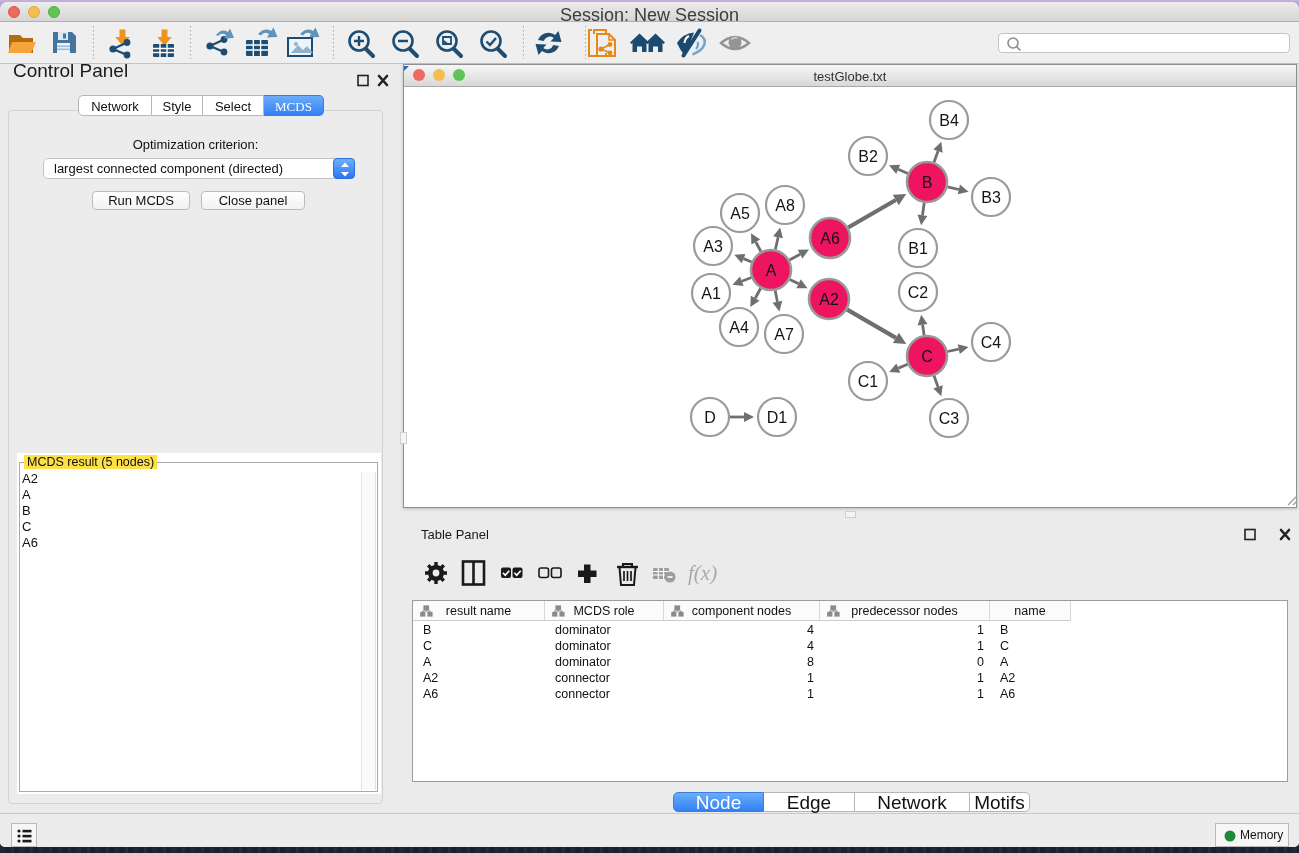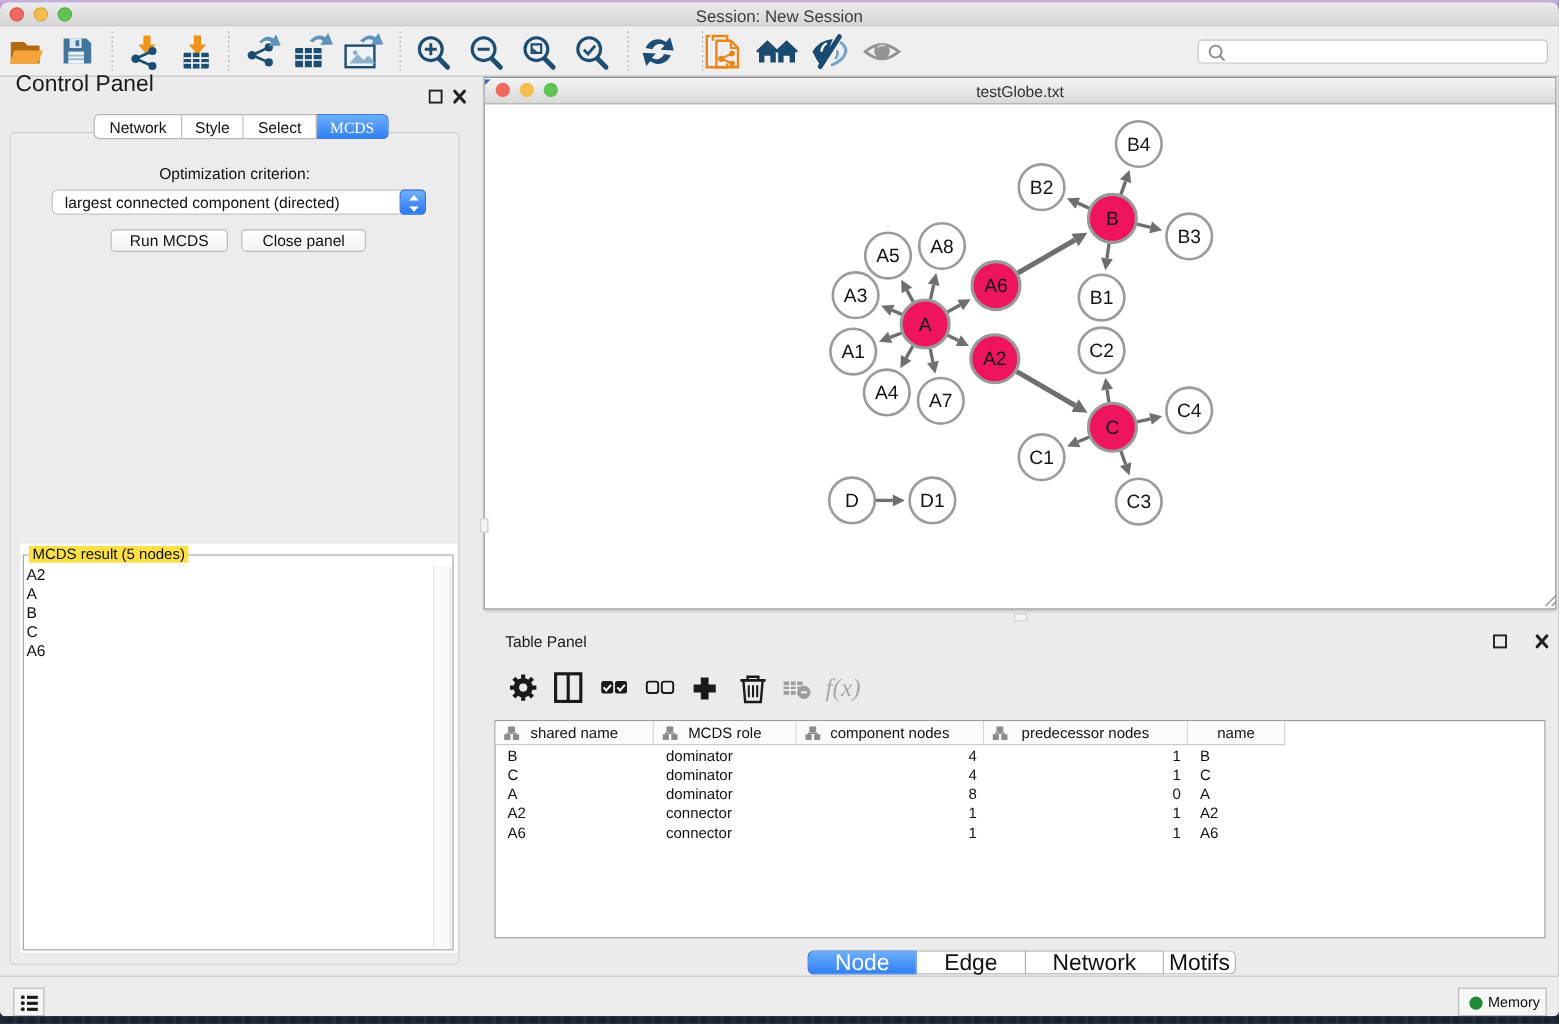--- a/index.html
+++ b/index.html
@@ -9,21 +9,21 @@
 #desktop-top { top:0; left:0; width:1299px; height:10px; background:linear-gradient(#c7b3dc,#a68bc7); }
 #desktop-bottom { top:847px; left:0; width:1299px; height:6px; background:#1c2735;
   background-image:repeating-linear-gradient(90deg,#1e2936 0 5px,#19232f 5px 11px,#222e3a 11px 14px,#17202b 14px 19px); }
 #window { top:2px; left:0; width:1299px; height:845px; background:#ebebeb; border-radius:7px 7px 5px 5px; overflow:hidden; }
 
 #titlebar { top:0; left:0; width:1299px; height:20px; background:linear-gradient(#ececec,#d5d5d5); border-bottom:1px solid #b0b0b0; border-radius:7px 7px 0 0;}
 .tl { width:12px; height:12px; border-radius:50%; top:4px; }
 #titlebar .t1 { left:8px;  background:#ee6a5f; border:0.5px solid #d9574c;}
 #titlebar .t2 { left:28px; background:#f5bd4f; border:0.5px solid #dda73e;}
 #titlebar .t3 { left:48px; background:#5fc454; border:0.5px solid #4eb043;}
-#title-text { top:3px; left:0; width:1299px; text-align:center; font-size:14px; color:#3c3c3c; }
+#title-text { top:3px; left:0; width:1299px; text-align:center; font-size:18px; color:#3c3c3c; }
 
 #toolbar { top:20px; left:0; width:1299px; height:42px; background:#efefef; border-bottom:1px solid #c4c4c4; }
 #searchbox { top:11px; left:998px; width:292px; height:20px; background:#fff; border:1px solid #c3c3c3; border-radius:4px; }
 
 #cp-title { top:58px; left:13px; font-size:19px; color:#1a1a1a; }
 #cp-tabs { top:93px; left:78px; }
 .tab { display:inline-block; height:21px; line-height:21px; text-align:center; font-size:13px; color:#111;
   background:#fff; border:1px solid #b6b6b6; border-left:none; vertical-align:top;}
 .tab.first { border-left:1px solid #b6b6b6; border-radius:5px 0 0 5px; }
 .tab.last { border-radius:0 5px 5px 0;font-family:Liberation Serif, serif; }
@@ -362,21 +362,21 @@
     <g>
       <rect x="233" y="10" width="16" height="11" rx="1" fill="#9d9d9d"></rect>
       <path d="M233 13.5 h16 M233 17 h16 M238.3 10 v11 M243.6 10 v11" stroke="#fff" stroke-width="1.1"></path>
       <circle cx="250" cy="19" r="5.5" fill="#9d9d9d"></circle>
       <path d="M247.5 19 h5" stroke="#fff" stroke-width="1.6"></path>
     </g>
   </g>
   <text x="268" y="22" font-size="21" font-style="italic" fill="#a9a9a9" font-family="Liberation Serif, serif">f(x)</text>
 </svg>
 <div class="abs" id="tp-table">
-<div class="th" style="left:0px;width:132px;">shared name</div>
+<div class="th" style="left:0px;width:132px;">result name</div>
 <svg width="13" height="12" style="position:absolute;top:4px;left:7px">
           <g fill="none" stroke="#8a8a8a" stroke-width="1.2">
             <rect x="4" y="1" width="4.5" height="3.5" fill="#8a8a8a"></rect>
             <rect x="0.8" y="7.5" width="4" height="3.5" fill="#8a8a8a"></rect>
             <rect x="8" y="7.5" width="4" height="3.5" fill="#8a8a8a"></rect>
             <path d="M6.3 4.5 v2 M2.8 7.5 v-1.5 h7 v1.5"></path>
           </g>
         </svg>
 <div class="th" style="left:132px;width:119px;">MCDS role</div>
 <svg width="13" height="12" style="position:absolute;top:4px;left:139px">

